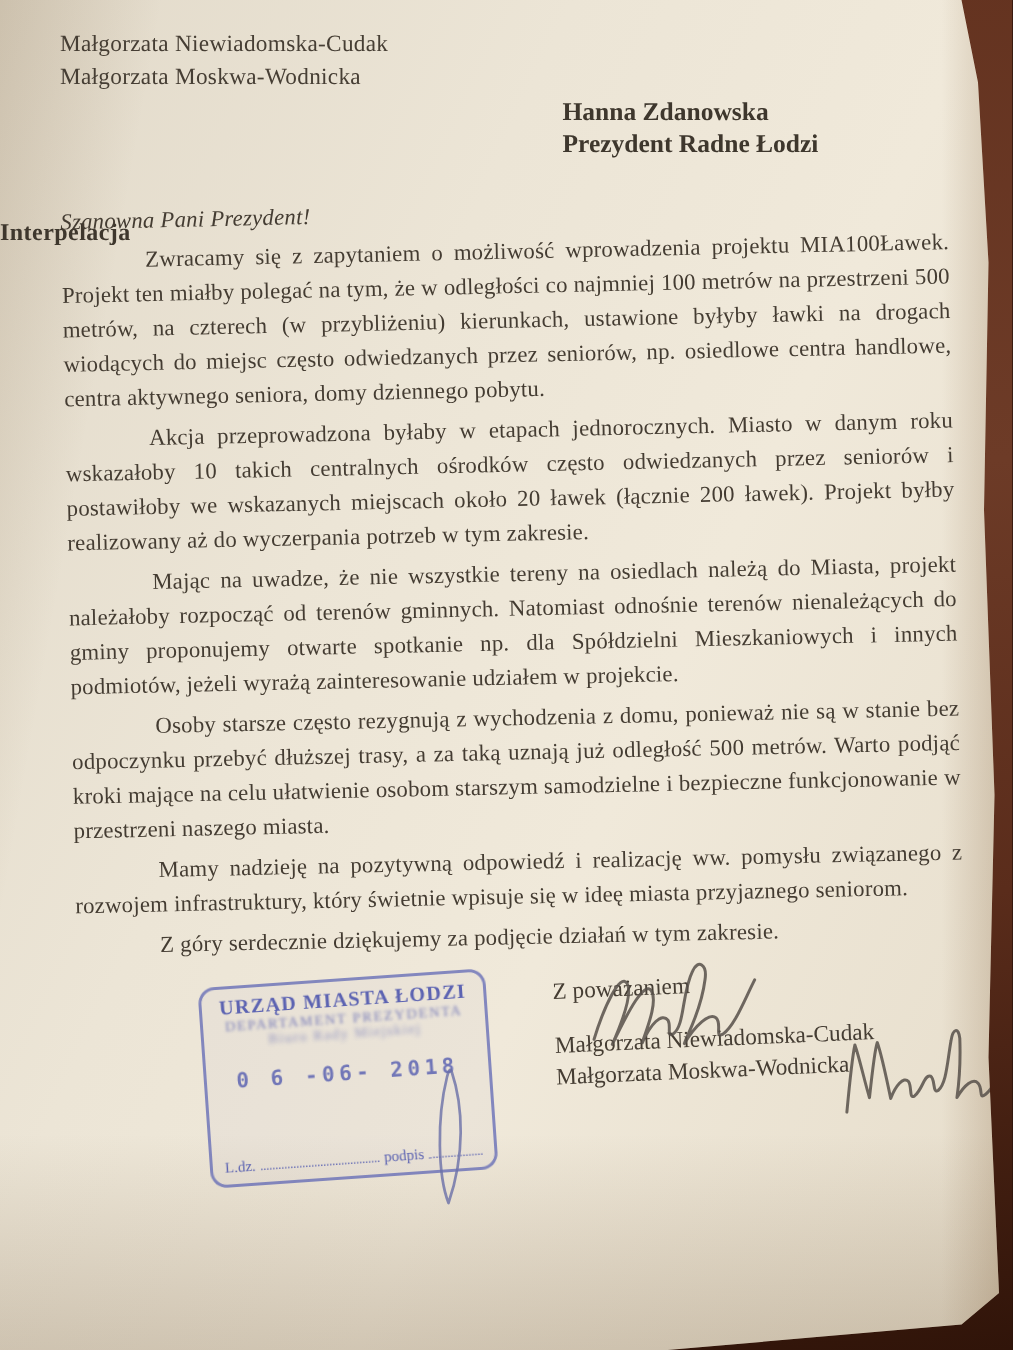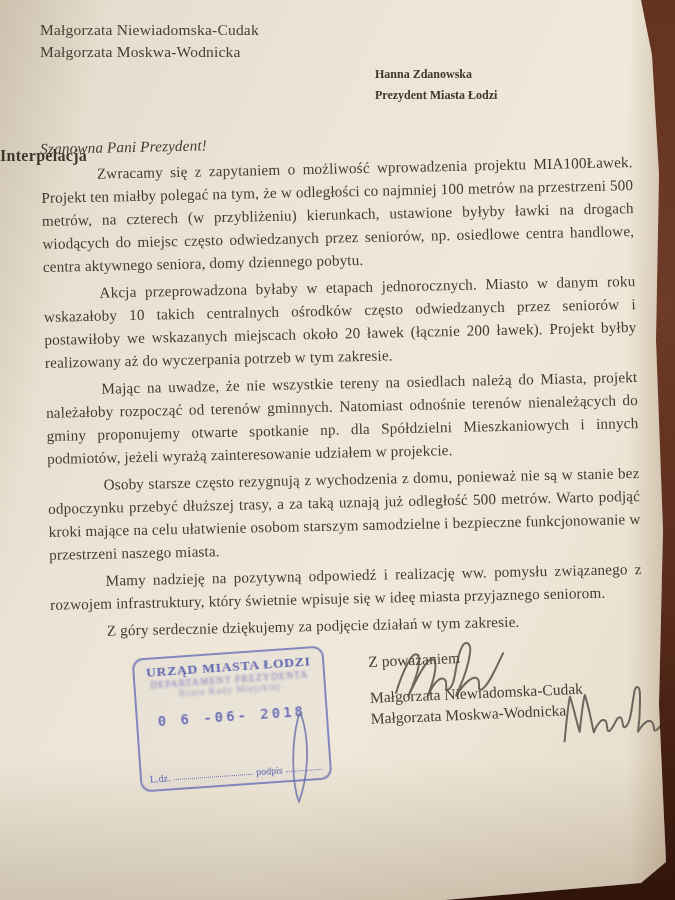--- a/index.html
+++ b/index.html
@@ -11,21 +11,21 @@
   .paper{
     position:absolute;inset:0;
     background:
       linear-gradient(90deg,rgba(0,0,0,0) 93%,rgba(135,102,66,.30) 99.5%),
       linear-gradient(100deg,rgba(118,92,58,.20),rgba(0,0,0,0) 13%),
       linear-gradient(0deg,rgba(110,85,55,.24),rgba(0,0,0,0) 16%),
       linear-gradient(115deg,#e2daca 0%,#ece5d6 35%,#f0e9da 60%,#e6ddcb 100%);
     clip-path:polygon(0 0,641px 0,652px 55px,659px 175px,656px 340px,663px 530px,659px 705px,666px 862px,641px 883px,445px 900px,0 900px);
   }
   .sender{position:absolute;left:40px;top:19px;font-size:15.5px;line-height:22px;color:#463e34;letter-spacing:.2px;}
-  .recipient{position:absolute;left:375px;top:64px;font-size:12px;line-height:21px;font-weight:bold;color:#3e372d;}
+  .recipient{position:absolute;left:375px;top:64px;font-size:17px;line-height:21px;font-weight:bold;color:#3e372d;}
   .title{position:absolute;left:0;top:113px;width:608px;text-align:left;font-weight:bold;font-size:16px;color:#3e372d;letter-spacing:.3px;margin-top:34px;}
   .bodytext{
     position:absolute;left:40px;top:137px;width:592px;
     transform:rotate(-1.25deg);transform-origin:0 0;
     font-size:15.2px;line-height:23px;text-align:justify;color:#443c32;letter-spacing:.15px;
   }
   .salutation{font-style:italic;margin:0 0 3px 0;text-align:left;}
   .bodytext p{margin:0 0 4px 0;text-indent:56px;}
   .closing{position:absolute;left:368px;top:653px;transform:rotate(-2.5deg);transform-origin:0 0;font-size:15.5px;color:#453d33;}
   .closing-word{margin-bottom:16px;}
@@ -53,21 +53,21 @@
 <div class="scene">
   <div class="paper">
 
     <div class="sender">
       <div>Małgorzata Niewiadomska-Cudak</div>
       <div>Małgorzata Moskwa-Wodnicka</div>
     </div>
 
     <div class="recipient">
       <div>Hanna Zdanowska</div>
-      <div>Prezydent Miasta Łodzi</div>
+      <div>Prezydent Radne Łodzi</div>
     </div>
 
     <div class="title">Interpelacja</div>
 
     <div class="bodytext">
       <div class="salutation">Szanowna Pani Prezydent!</div>
       <p>Zwracamy się z zapytaniem o możliwość wprowadzenia projektu MIA100Ławek. Projekt ten miałby polegać na tym, że w odległości co najmniej 100 metrów na przestrzeni 500 metrów, na czterech (w przybliżeniu) kierunkach, ustawione byłyby ławki na drogach wiodących do miejsc często odwiedzanych przez seniorów, np. osiedlowe centra handlowe, centra aktywnego seniora, domy dziennego pobytu.</p>
       <p>Akcja przeprowadzona byłaby w etapach jednorocznych. Miasto w danym roku wskazałoby 10 takich centralnych ośrodków często odwiedzanych przez seniorów i postawiłoby we wskazanych miejscach około 20 ławek (łącznie 200 ławek). Projekt byłby realizowany aż do wyczerpania potrzeb w tym zakresie.</p>
       <p>Mając na uwadze, że nie wszystkie tereny na osiedlach należą do Miasta, projekt należałoby rozpocząć od terenów gminnych. Natomiast odnośnie terenów nienależących do gminy proponujemy otwarte spotkanie np. dla Spółdzielni Mieszkaniowych i innych podmiotów, jeżeli wyrażą zainteresowanie udziałem w projekcie.</p>
       <p>Osoby starsze często rezygnują z wychodzenia z domu, ponieważ nie są w stanie bez odpoczynku przebyć dłuższej trasy, a za taką uznają już odległość 500 metrów. Warto podjąć kroki mające na celu ułatwienie osobom starszym samodzielne i bezpieczne funkcjonowanie w przestrzeni naszego miasta.</p>

